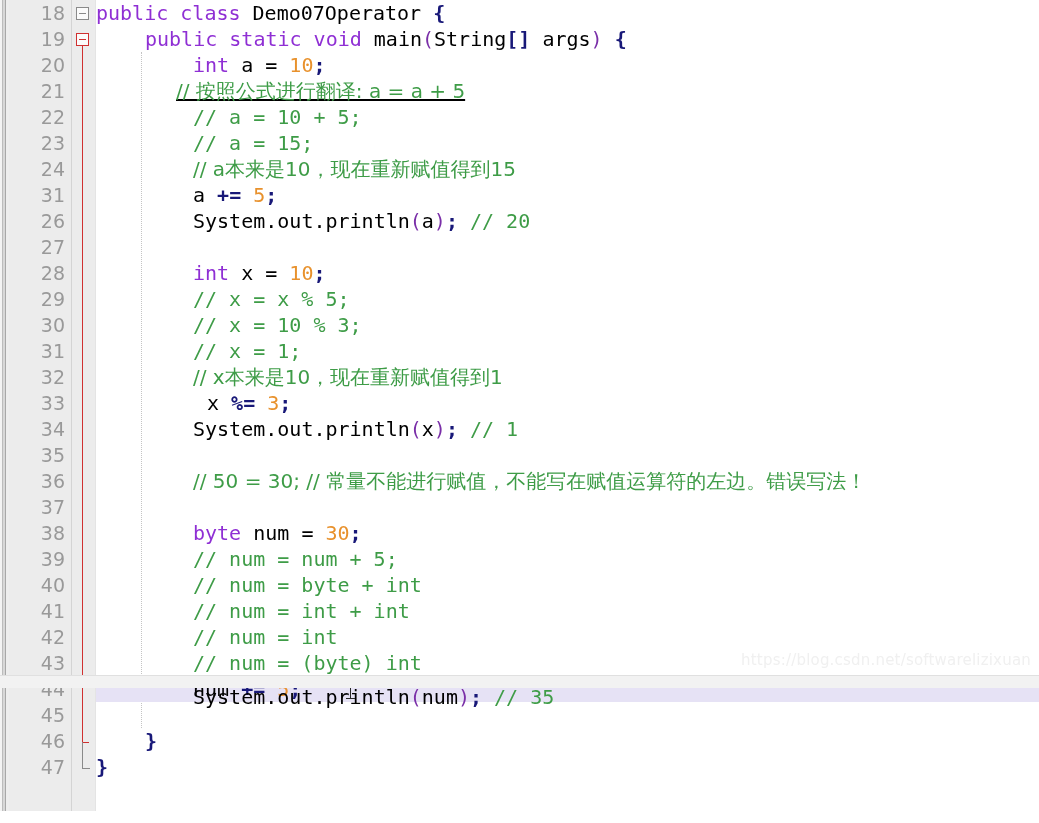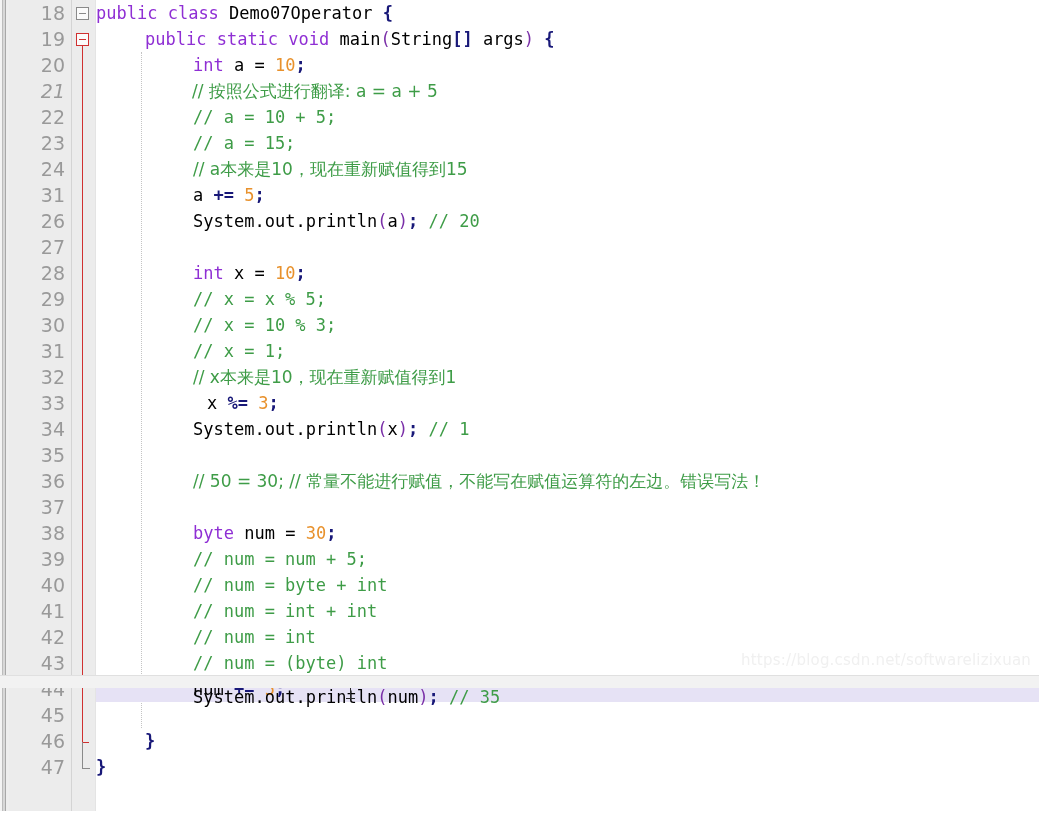--- a/index.html
+++ b/index.html
@@ -81,21 +81,21 @@
     text-align: right;
     font-size: 19px;
     color: #999999;
     font-family: "DejaVu Sans", "Liberation Sans", sans-serif;
   }
   .code {
     position: absolute;
     left: 96px;
     height: 26px;
     line-height: 26px;
-    font-size: 17px;
+    font-size: 20px;
     white-space: pre;
     color: #000000;
     font-family: "DejaVu Sans Mono", "Liberation Mono", monospace;
   }
   .hl-bg {
     position: absolute;
     left: 96px;
     width: 943px;
     height: 26px;
     background: #e6e2f5;
@@ -203,22 +203,22 @@
       <div class="fold-box gray" style="left: 76px; top: 7px;">
         <span class="minus"></span>
       </div>
       <div class="lnum" style="top: 26px;">19</div>
       <div class="code" style="top: 26px; left: 145px;"><span class="kw">public</span><span class="id"> </span><span class="kw">static</span><span class="id"> </span><span class="kw">void</span><span class="id"> </span><span class="id">main</span><span class="pa">(</span><span class="id">String</span><span class="br">[]</span><span class="id"> args</span><span class="pa">)</span><span class="id"> </span><span class="br">{</span></div>
       <div class="fold-box red" style="left: 76px; top: 33px;">
         <span class="minus"></span>
       </div>
       <div class="lnum" style="top: 52px;">20</div>
       <div class="code" style="top: 52px; left: 193px;"><span class="kw">int</span><span class="id"> a </span><span class="id">=</span><span class="id"> </span><span class="num">10</span><span class="op">;</span></div>
-      <div class="lnum" style="top: 78px; font-style: italic;">21</div>
-      <div class="code" style="top: 78px; left: 192px;"><span class="cmt cjk">// 按照公式进行翻译: a = a + 5</span></div>
+      <div class="lnum" style="top: 78px;">21</div>
+      <div class="code" style="top: 78px; left: 176px; text-decoration: underline;"><span class="cmt cjk">// 按照公式进行翻译: a = a + 5</span></div>
       <div class="lnum" style="top: 104px;">22</div>
       <div class="code" style="top: 104px; left: 193px;"><span class="cmt">// a = 10 + 5;</span></div>
       <div class="lnum" style="top: 130px;">23</div>
       <div class="code" style="top: 130px; left: 193px;"><span class="cmt">// a = 15;</span></div>
       <div class="lnum" style="top: 156px;">24</div>
       <div class="code" style="top: 156px; left: 193px;"><span class="cmt cjk">// a本来是10，现在重新赋值得到15</span></div>
       <div class="lnum" style="top: 182px;">31</div>
       <div class="code" style="top: 182px; left: 193px;"><span class="id">a </span><span class="op">+=</span><span class="id"> </span><span class="num">5</span><span class="op">;</span></div>
       <div class="lnum" style="top: 208px;">26</div>
       <div class="code" style="top: 208px; left: 193px;"><span class="id">System</span><span class="id">.</span><span class="id">out</span><span class="id">.</span><span class="id">println</span><span class="pa">(</span><span class="id">a</span><span class="pa">)</span><span class="op">;</span><span class="id"> </span><span class="cmt">// 20</span></div>

